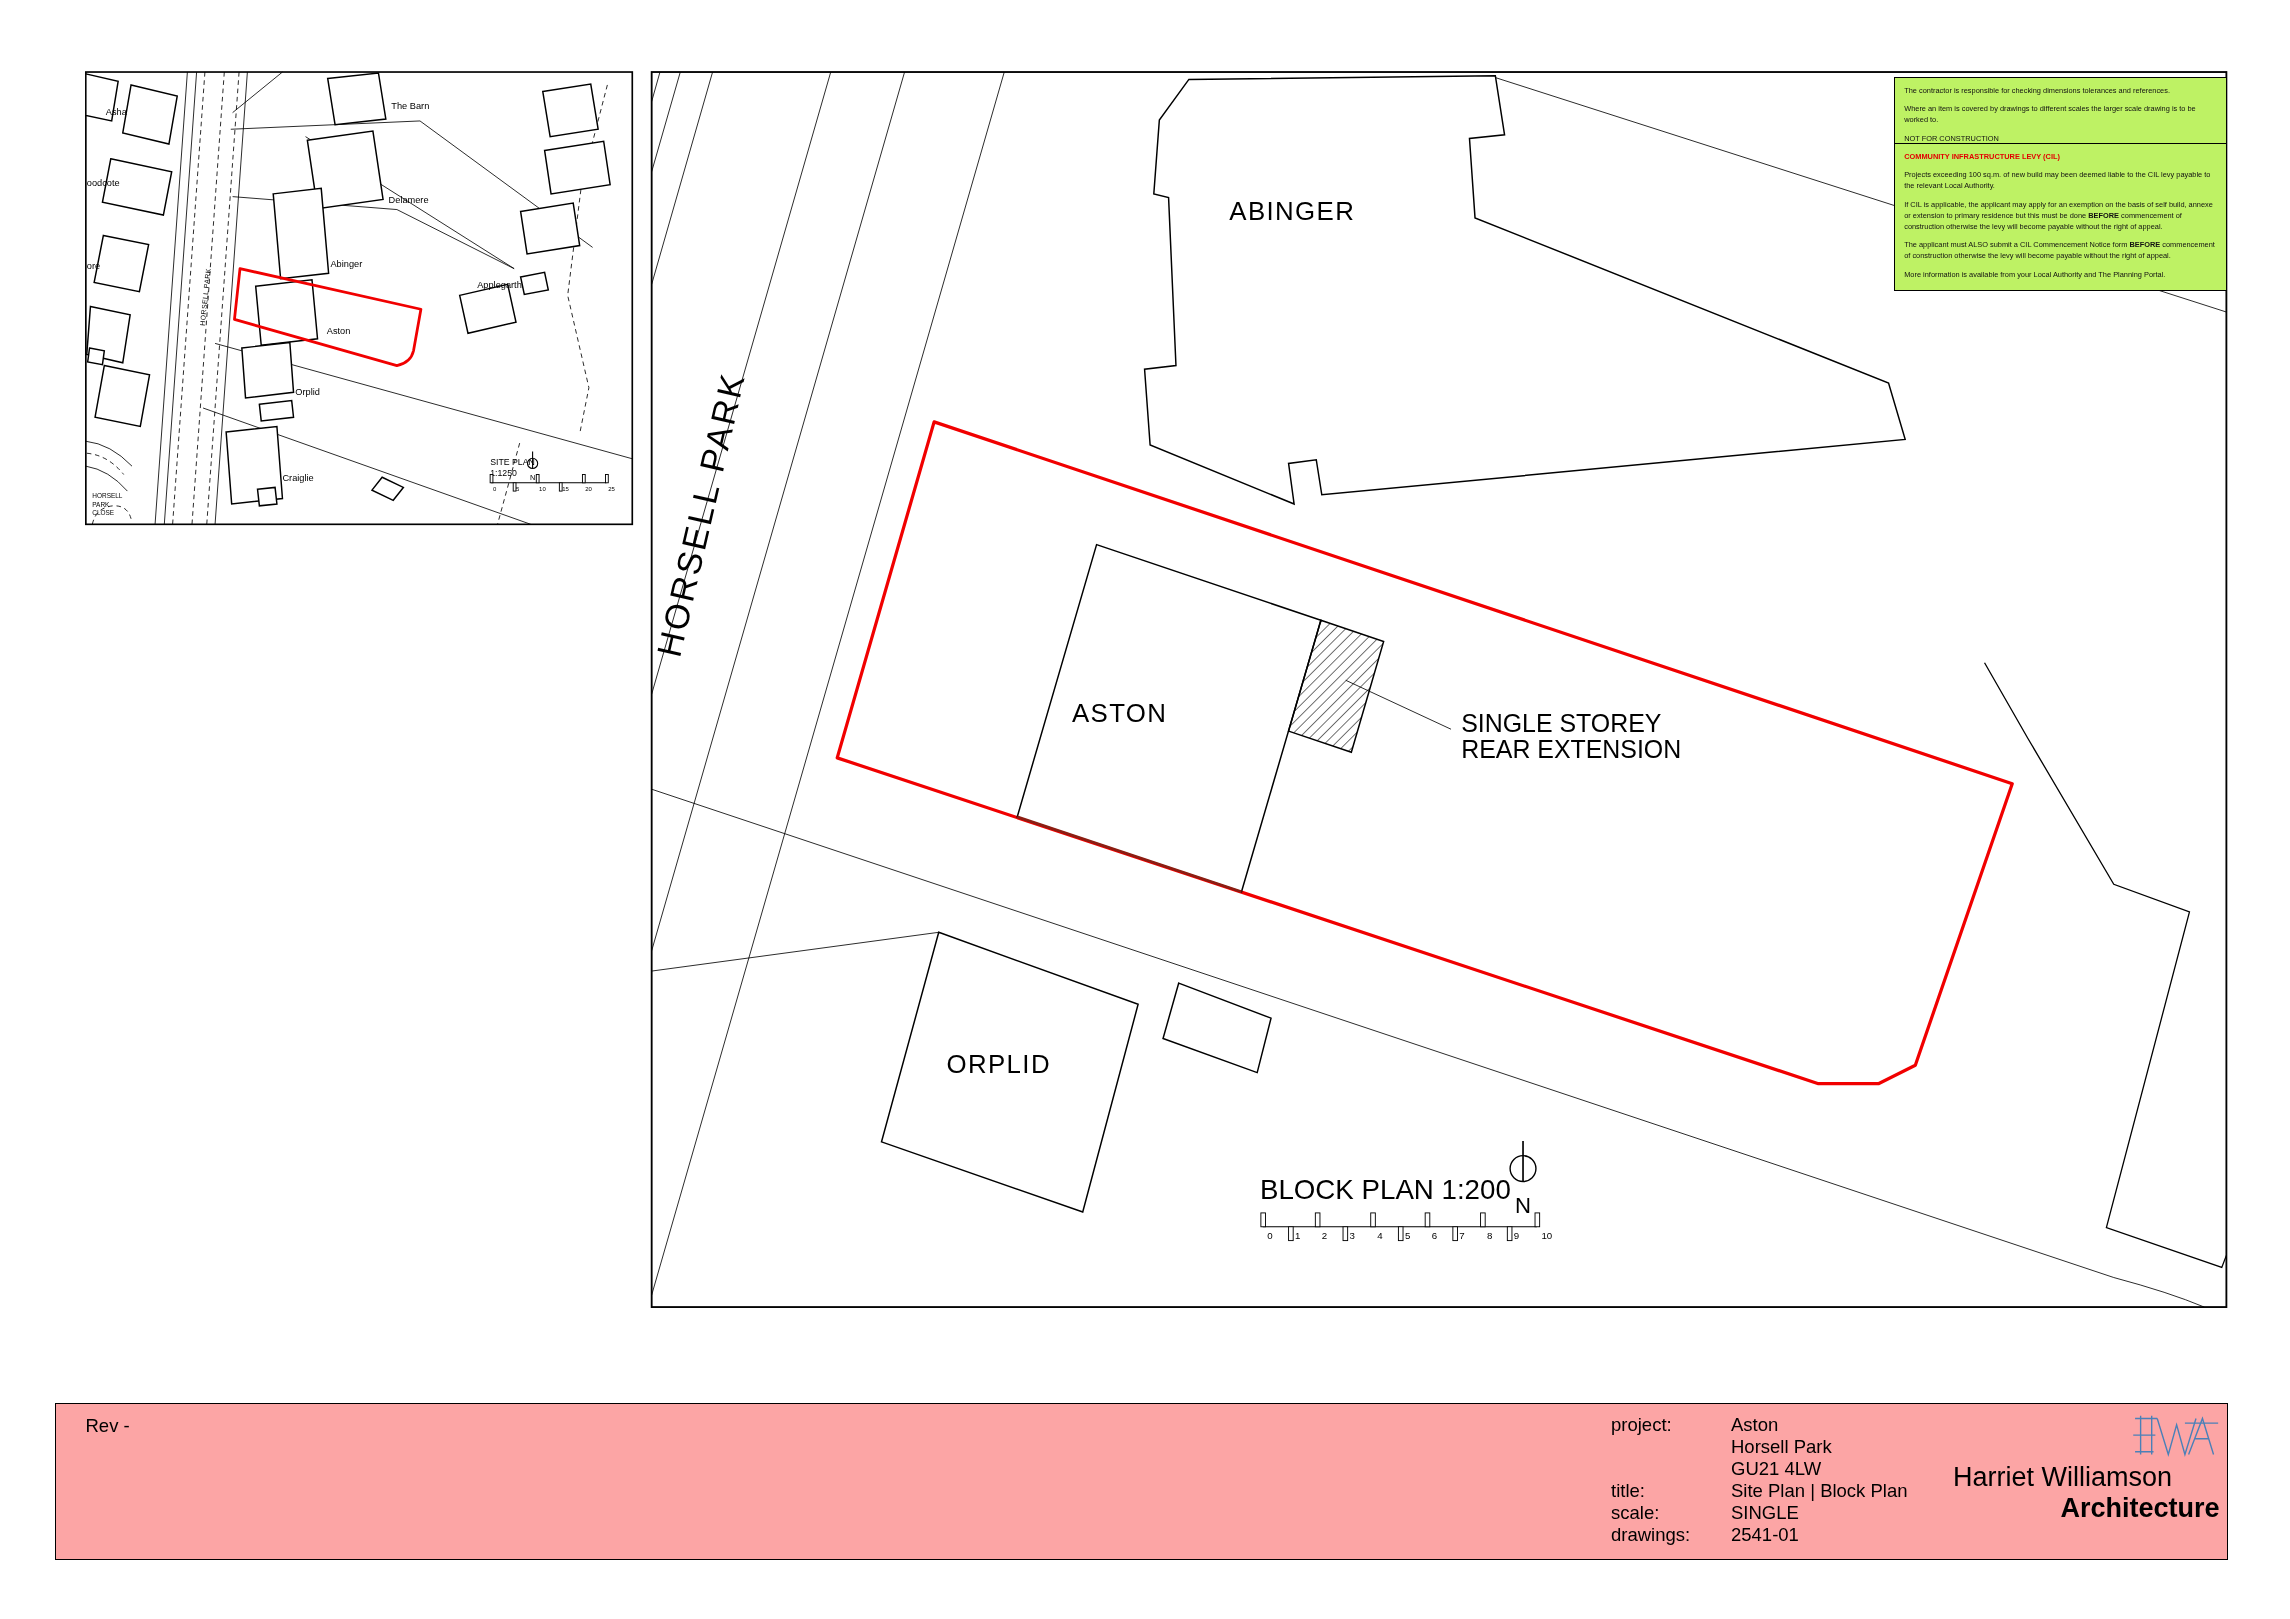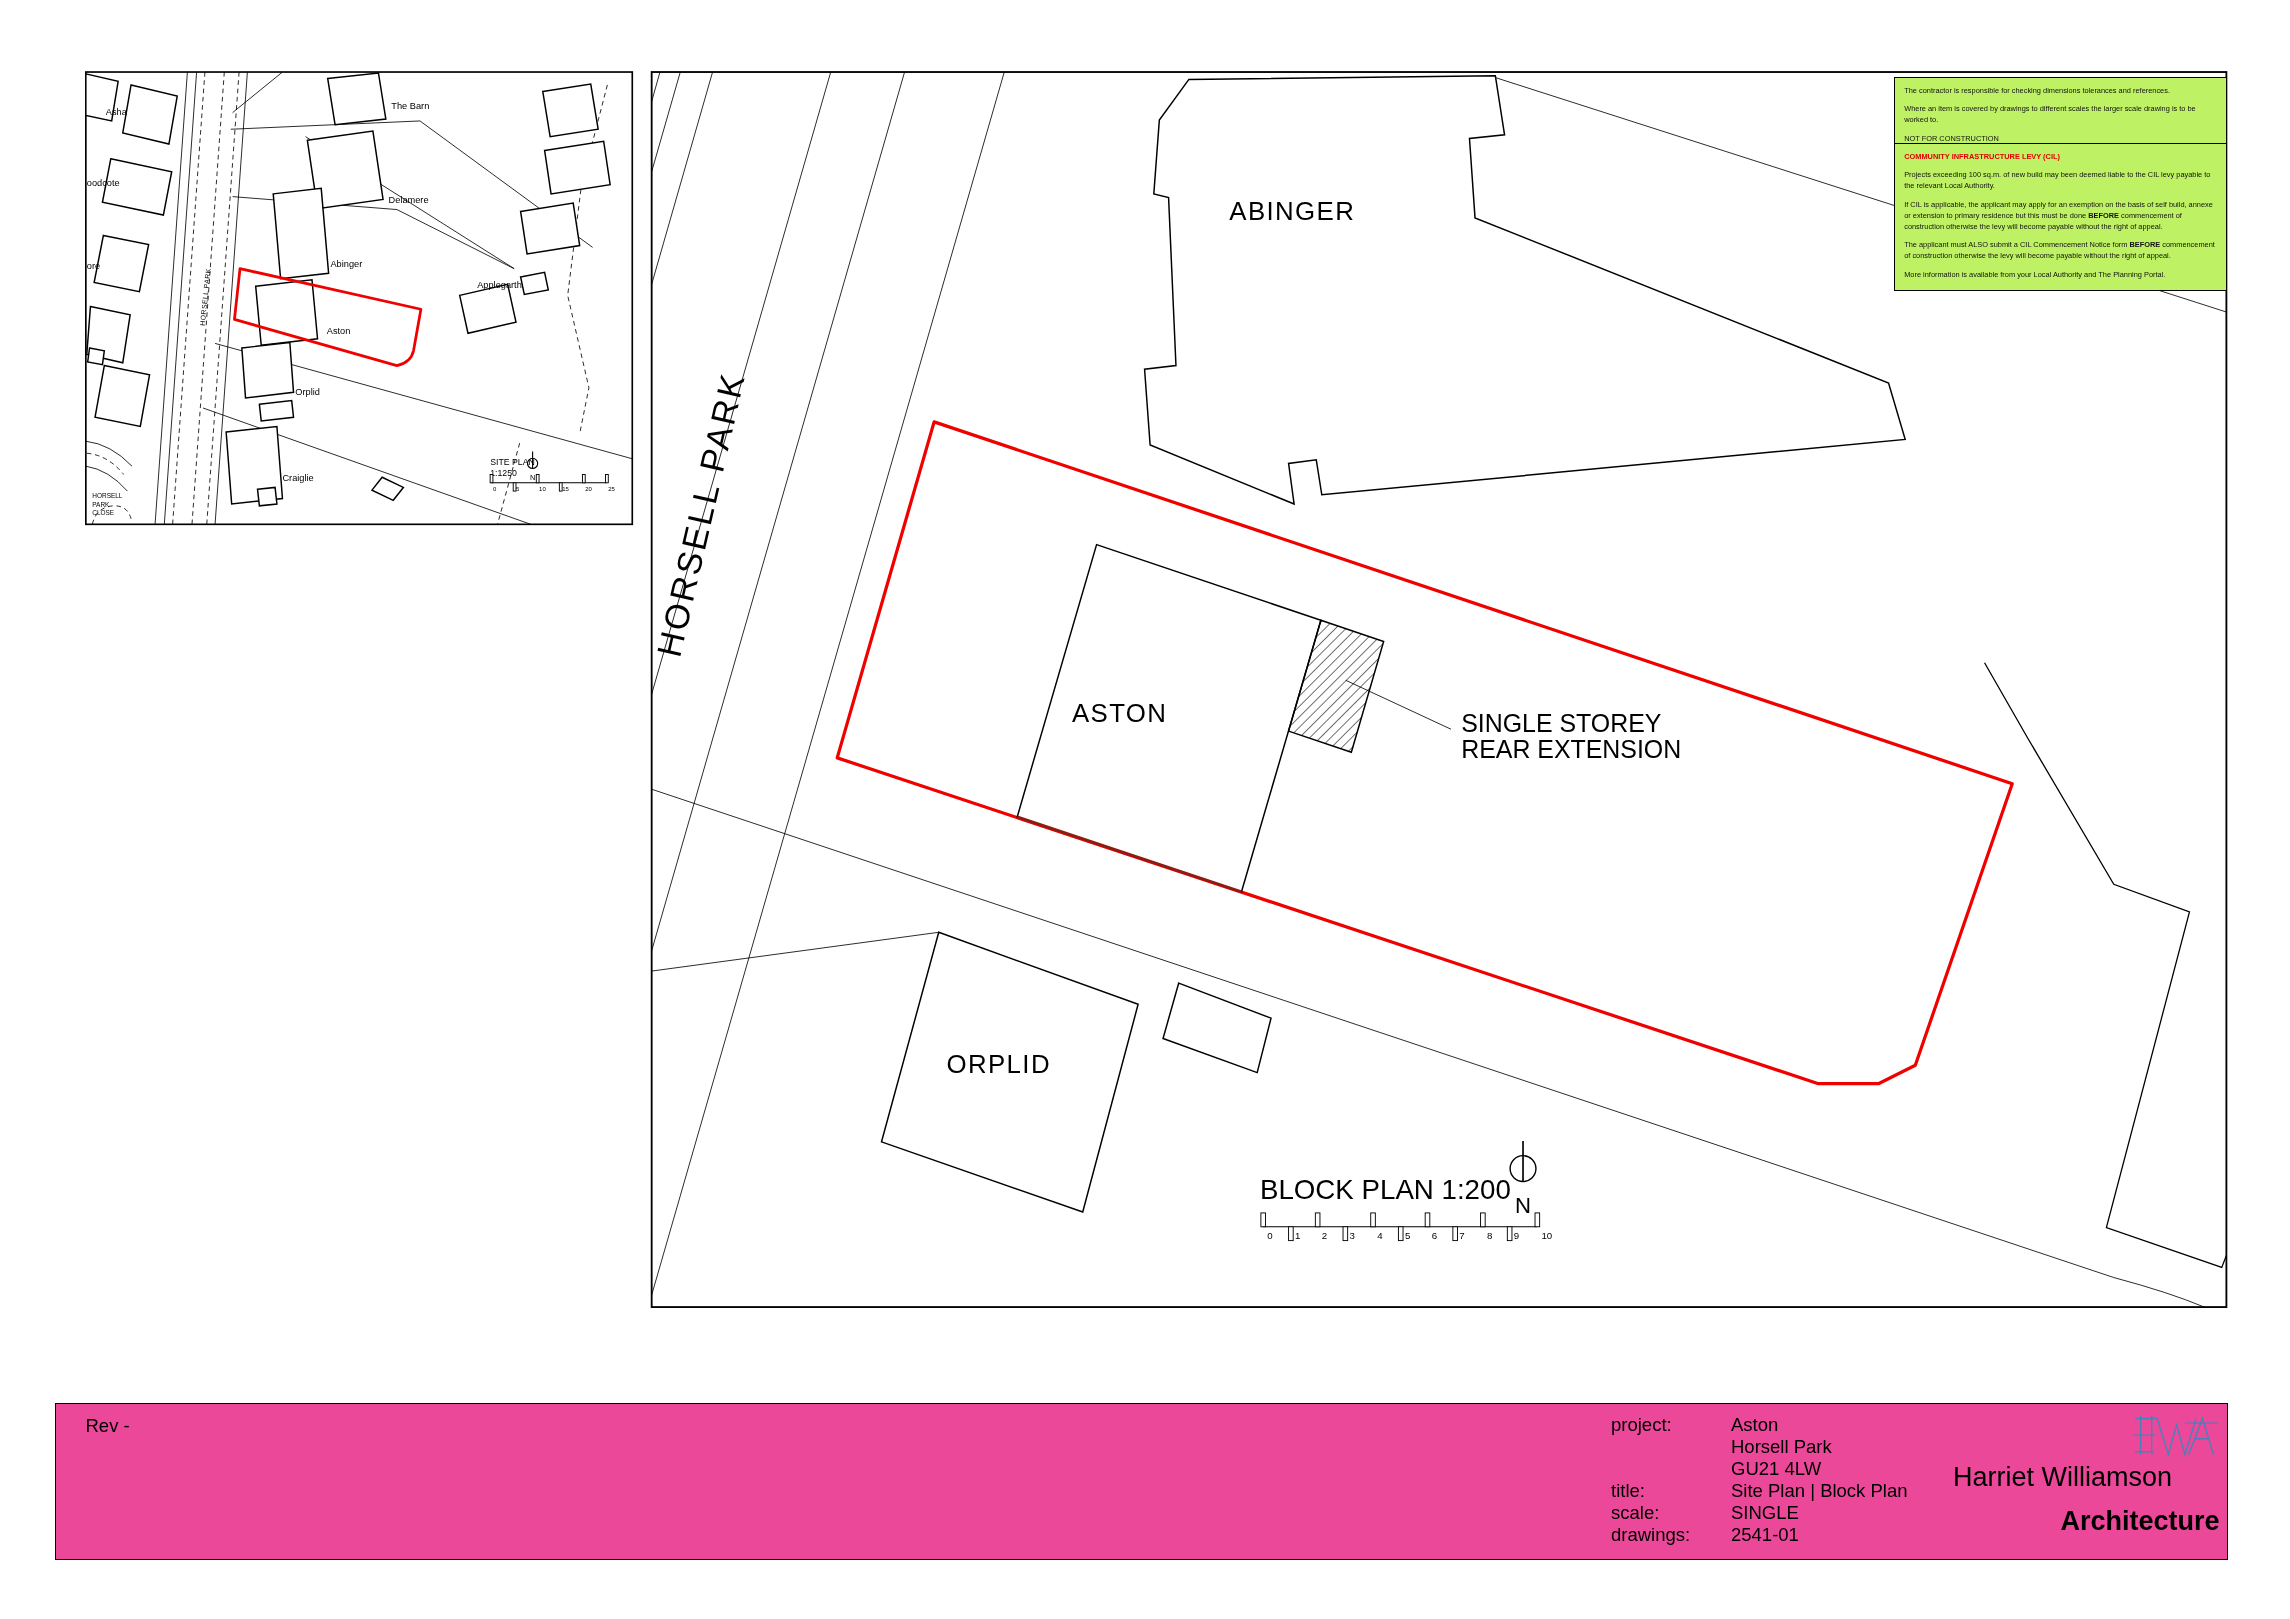--- a/index.html
+++ b/index.html
@@ -17,29 +17,29 @@
   .lbl-inset { font-size:10px; }
 
   .notes { position:absolute; left:1894px; top:77px; width:333px; height:214px; box-sizing:border-box;
            background:#bef264; border:1.2px solid #000; font-size:7.4px; line-height:1.5; color:#111; }
   .notes-sec1 { box-sizing:border-box; height:66px; padding:6.5px 9.2px 0 9.2px; border-bottom:1.2px solid #000; }
   .notes-sec2 { padding:6.5px 9.2px 0 9.2px; }
   .notes p { margin:0 0 7.4px 0; }
   .cil-head { color:#e30000; font-weight:bold; }
 
   .titleblock { position:absolute; left:55px; top:1403px; width:2173px; height:157px; box-sizing:border-box;
-                background:#ec4899; border:1.5px solid #000; }
+                background:#fca5a5; border:1.5px solid #000; }
   .rev { position:absolute; left:29.5px; top:11px; font-size:18.5px; color:#000; }
   .fields { position:absolute; left:1514px; top:10px; }
   .frow { display:flex; font-size:18.5px; line-height:22px; color:#000;margin-left:41px; }
   .flabel { width:120px; }
   .firm { position:absolute; right:7.4px; top:5.5px; width:314px; text-align:right; color:#000; }
   .firm-logo { display:block; margin:0 0 1.8px auto; }
   .firm-name { font-size:27px; line-height:29.5px;text-align:center; }
-  .firm-disc { font-size:27px; line-height:31px; font-weight:bold;margin-top:13px; }
+  .firm-disc { font-size:27px; line-height:31px; font-weight:bold; }
 </style>
 </head>
 <body>
 
 <div class="page">
 
   <svg class="sheet" width="2291" height="1620" viewBox="0 0 2482 1755">
     <defs>
       <pattern id="hatch" patternUnits="userSpaceOnUse" width="8" height="8" patternTransform="rotate(45)">
         <line x1="0" y1="0" x2="0" y2="8" stroke="#000" stroke-width="1.2"></line>

